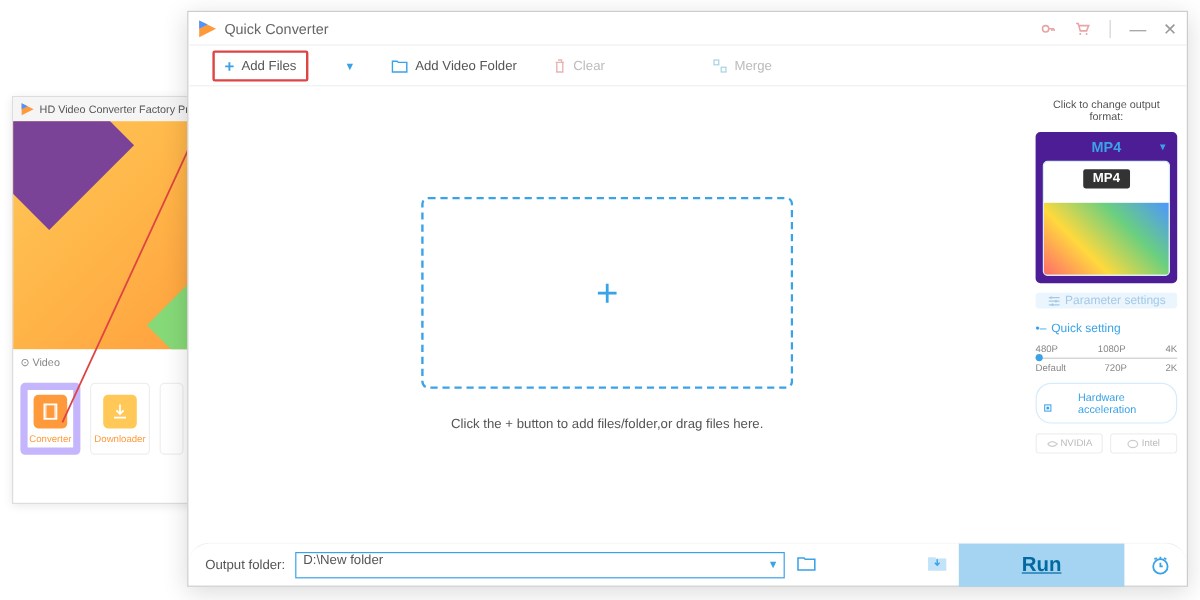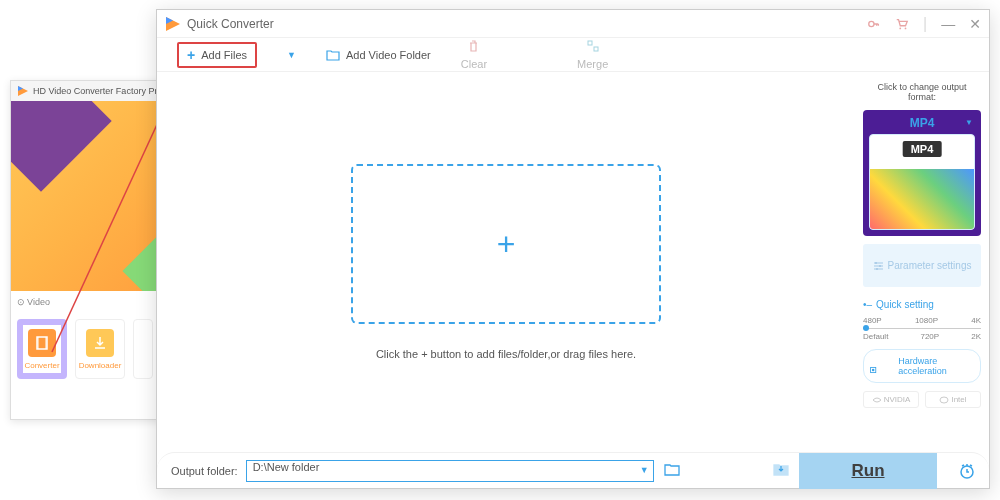--- a/index.html
+++ b/index.html
@@ -29,58 +29,58 @@
 .app-icon { width: 16px; height: 16px; margin-right: 6px; }
 .app-title { font-size: 12px; color: #666; flex: 1; }
 .titlebar-icons { display: flex; gap: 14px; align-items: center; color: #e8a5a5; }
 .titlebar-icons span, .titlebar-icons svg { cursor: pointer; }
 .win-min, .win-close { color: #999; font-size: 14px; }
 
 
 .toolbar { height: 34px; display: flex; align-items: center; padding: 0 20px; gap: 30px; border-bottom: 1px solid #f0f0f0; }
 .tool-btn { display: flex; align-items: center; gap: 6px; font-size: 11px; color: #555; cursor: pointer; }
 .tool-btn.primary { border: 2px solid #d44; padding: 3px 8px; border-radius: 2px; }
-.tool-btn.disabled { color: #bbb; flex-direction: column; }
+.tool-btn.disabled { color: #bbb; }
 .plus-blue { color: #3aa3e8; font-size: 14px; font-weight: bold; }
 .dropdown-arrow { color: #3aa3e8; font-size: 9px; }
 
 
 .content { flex: 1; display: flex; }
 .main-area { flex: 1; display: flex; flex-direction: column; align-items: center; justify-content: center; padding: 20px; }
 .dropzone { width: 310px; height: 160px; border: 2px dashed #3aa3e8; border-radius: 6px; display: flex; align-items: center; justify-content: center; }
 .big-plus { font-size: 32px; color: #3aa3e8; font-weight: 100; }
 .hint-text { margin-top: 24px; font-size: 11px; color: #555; }
 
 
 .right-panel { width: 134px; padding: 10px 8px; display: flex; flex-direction: column; gap: 8px; font-size: 10px; }
 .format-hint { text-align: center; color: #555; font-size: 9px; }
 .format-card { background: #4c1d95; border-radius: 4px; padding: 6px; text-align: center; color: #3aa3e8; font-weight: bold; font-size: 12px; position: relative; }
 .format-card-arrow { position: absolute; right: 8px; top: 8px; font-size: 8px; }
 .format-thumb { width: 100%; height: 96px; background: #fff; border: 1px solid #d4ecfb; border-radius: 4px; margin-top: 4px; position: relative; overflow: hidden; }
 .format-thumb-badge { position: absolute; top: 6px; left: 50%; transform: translateX(-50%); background: #333; color: #fff; font-size: 11px; padding: 2px 8px; border-radius: 2px; }
 .format-thumb-img { position: absolute; bottom: 0; left: 0; right: 0; height: 60px; background: linear-gradient(45deg, #ff6b6b, #ffd93d, #6bcf7f, #4d96ff); }
-.param-btn { background: #eaf5fd; color: #a5c9e6; padding: 16px 4px; border-radius: 3px; text-align: center; font-size: 10px; display: flex; align-items: center; justify-content: center; gap: 4px; }
+.param-btn { background: #eaf5fd; color: #a5c9e6; padding: 1px 4px; border-radius: 3px; text-align: center; font-size: 10px; display: flex; align-items: center; justify-content: center; gap: 4px; }
 .quick-setting { margin-top: 4px; }
 .quick-label { color: #3aa3e8; font-size: 10px; display: flex; align-items: center; gap: 4px; }
 .quality-scale { position: relative; margin-top: 6px; font-size: 8px; color: #888; }
 .scale-row { display: flex; justify-content: space-between; }
 .scale-line { height: 1px; background: #ccc; margin: 3px 0; position: relative; }
 .scale-dot { position: absolute; width: 6px; height: 6px; background: #3aa3e8; border-radius: 50%; top: -3px; left: 0; }
 .hw-btn { border: 1px solid #d4ecfb; padding: 6px 4px; border-radius: 13px; display: flex; align-items: flex-end; gap: 20px; color: #3aa3e8; font-size: 9px; }
 .gpu-row { display: flex; gap: 6px; }
 .gpu-badge { flex: 1; border: 1px solid #eee; padding: 3px; border-radius: 3px; font-size: 8px; color: #bbb; text-align: center; display: flex; align-items: center; justify-content: center; gap: 2px; }
 
 
 .bottom-bar { height: 36px; border-top: 1px solid #f0f0f0; display: flex; align-items: center; padding: 0 0 0 14px; gap: 8px; border-radius: 18px; }
 .output-label { font-size: 11px; color: #555; }
 .output-input { flex: 0 0 408px; height: 22px; border: 1px solid #3aa3e8; font-size: 11px; padding: 0 6px; color: #555; position: relative; }
 .output-input::after { content: '▼'; position: absolute; right: 4px; top: 4px; font-size: 9px; color: #3aa3e8; }
 .bottom-icon { color: #3aa3e8; font-size: 14px; cursor: pointer; width: 20px; text-align: center; }
 .spacer { flex: 1; }
-.run-btn { width: 138px; height: 36px; background: #a5d4f2; color: #404040; font-size: 17px; font-weight: bold; display: flex; align-items: center; justify-content: center; text-decoration: underline; }
+.run-btn { width: 138px; height: 36px; background: #a5d4f2; color: #0369a1; font-size: 17px; font-weight: bold; display: flex; align-items: center; justify-content: center; text-decoration: underline; }
 .timer-btn { width: 44px; height: 36px; color: #3aa3e8; display: flex; align-items: center; justify-content: center; font-size: 16px; }
 
 
 .annotation-arrow { position: absolute; left: 44px; top: 62px; pointer-events: none; }
 </style>
 </head>
 <body>
 
 <div class="bg-window">
   <div class="bg-title">

